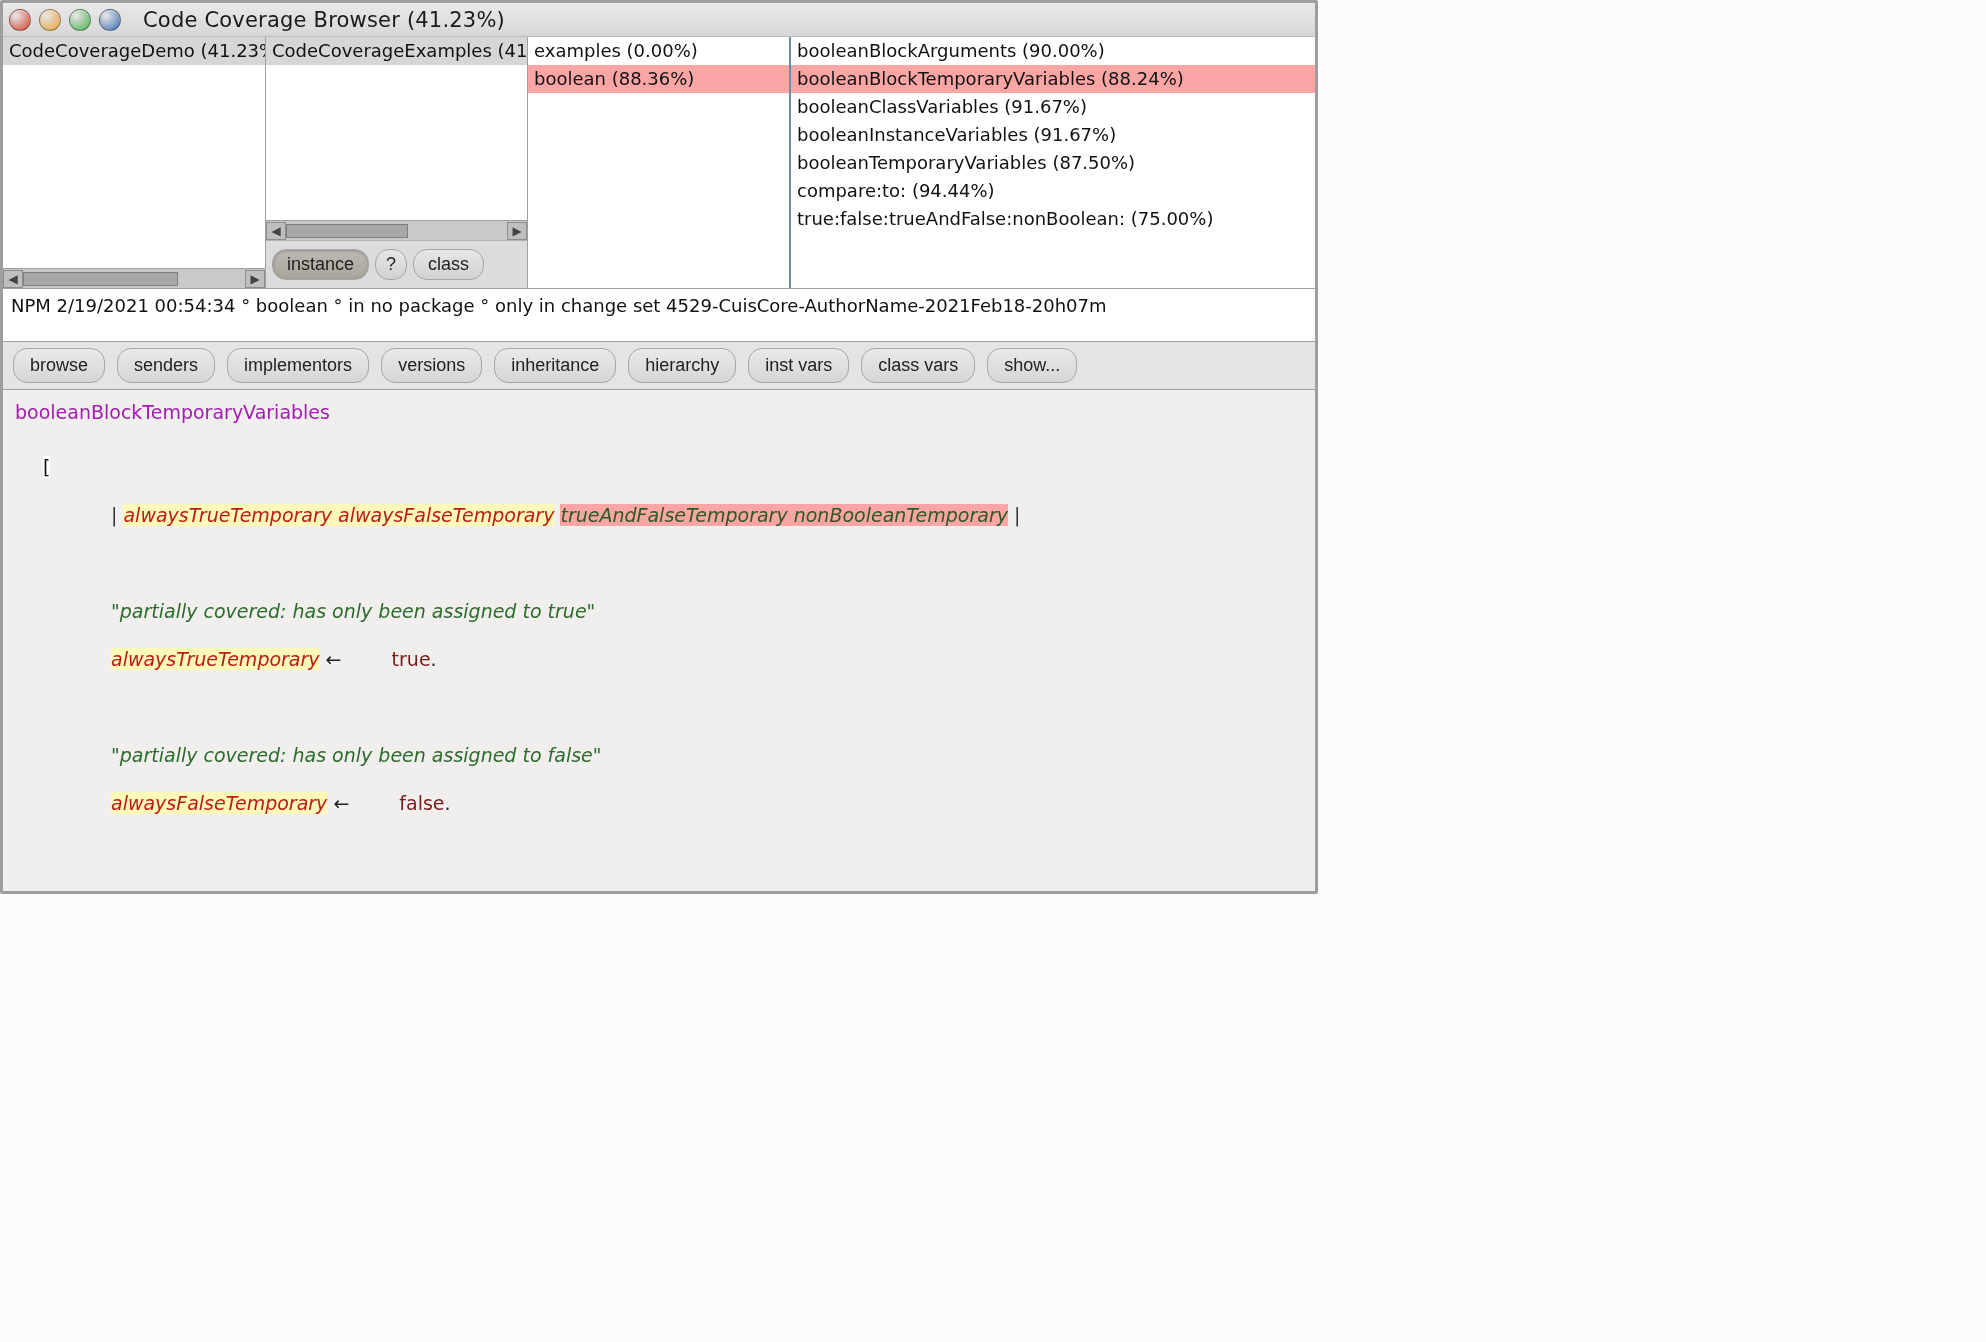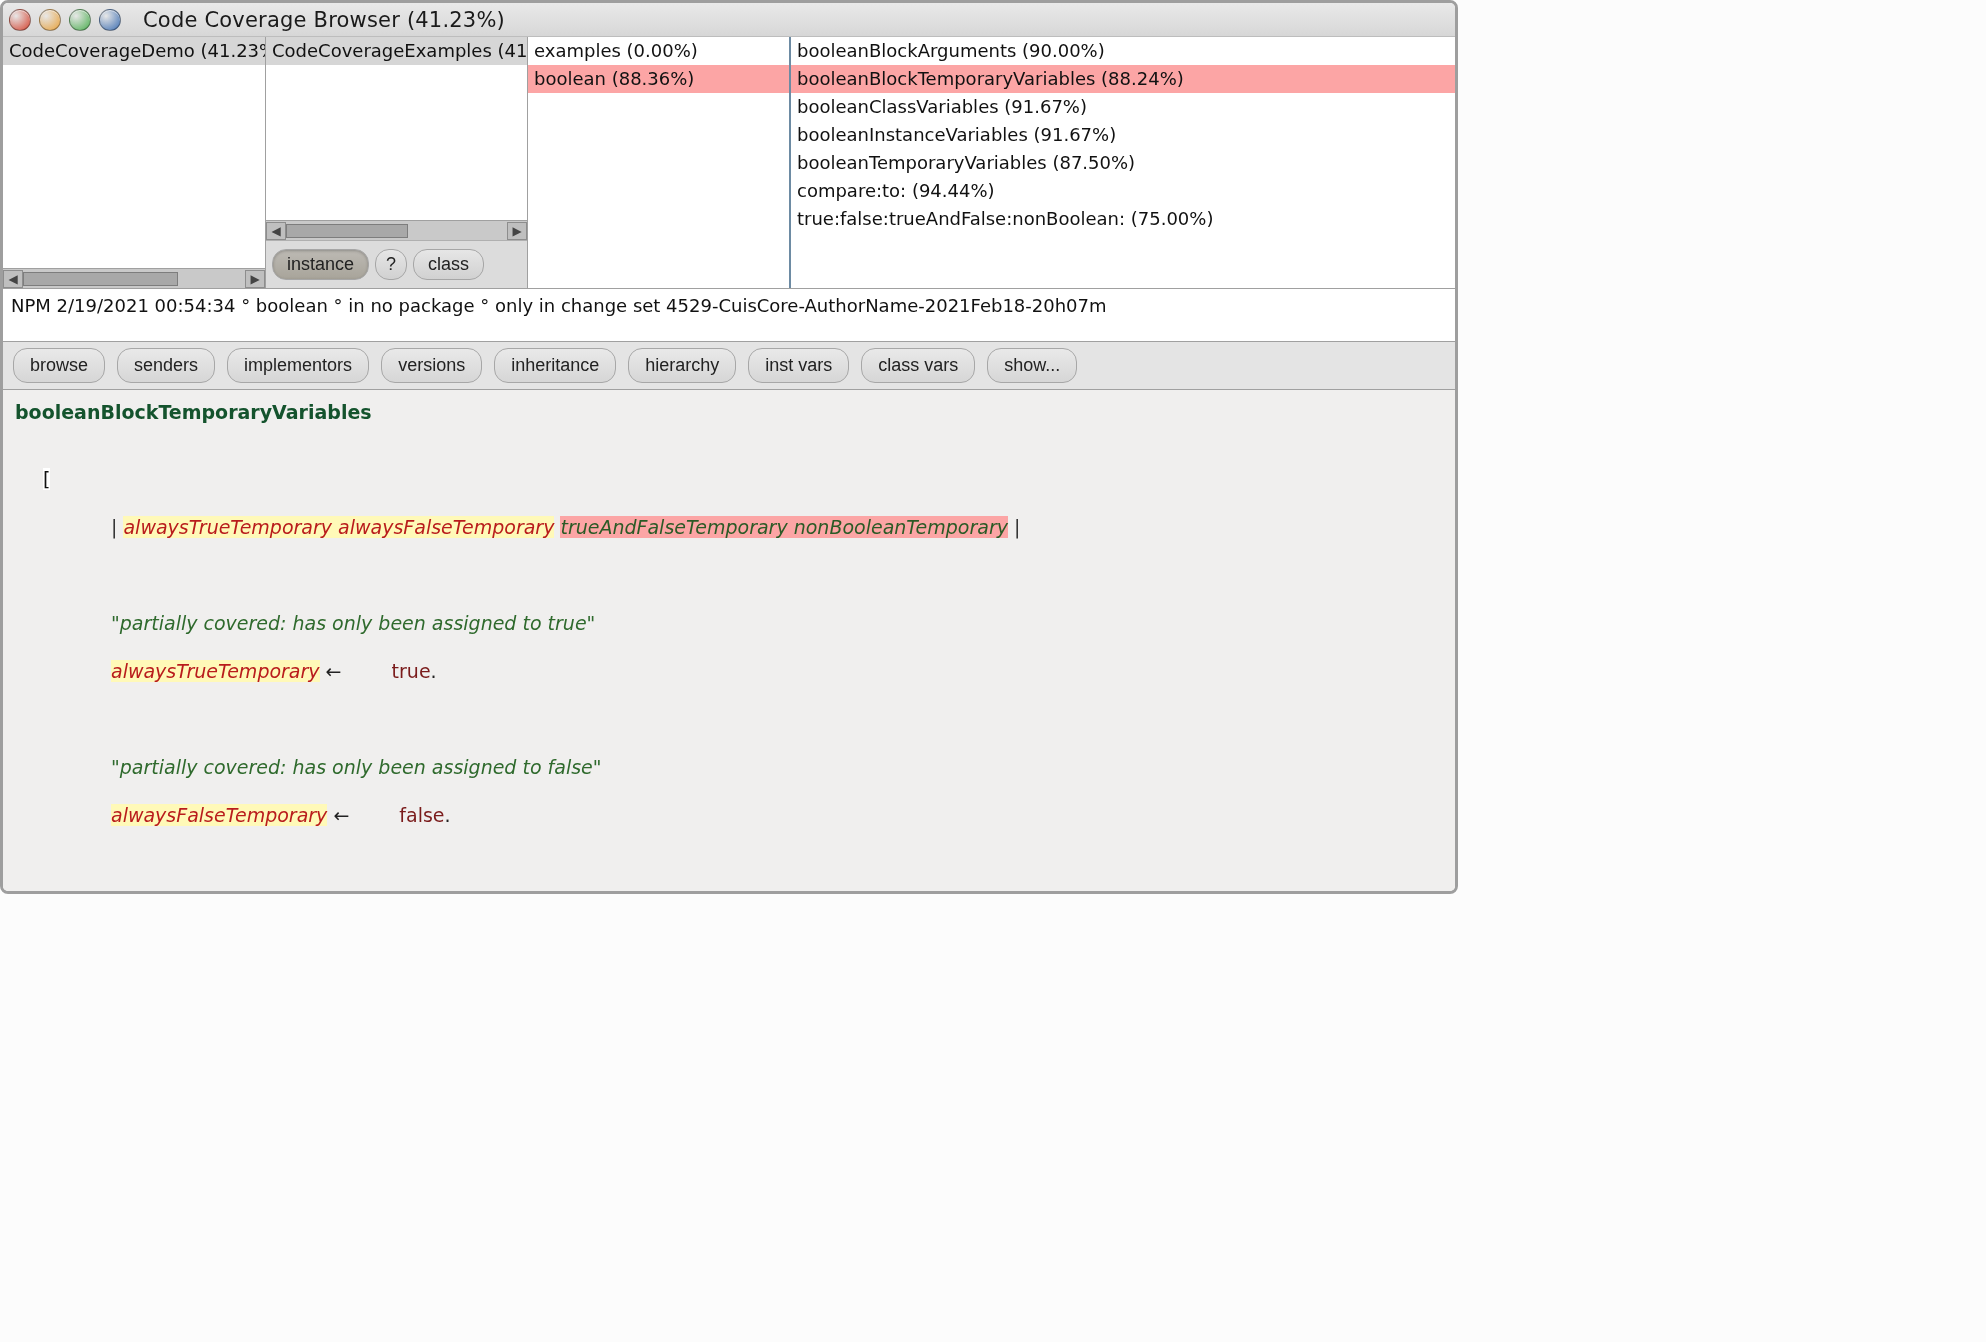--- a/index.html
+++ b/index.html
@@ -4,24 +4,24 @@
 <style>
   * { box-sizing: border-box; margin: 0; padding: 0; }
   html, body { width: 100%; height: 100%; }
   body {
     font-family: "DejaVu Sans", "Liberation Sans", Arial, sans-serif;
     font-size: 18px;
     background: #fcfcfc;
     color: #111;
   }
   .window {
-    width: 1458px;
+    width: 1318px;
     height: 894px;
     border: 3px solid #9e9e9e;
-    border-radius: 8px;
+    border-radius: 2px;
     background: #ffffff;
     display: flex;
     flex-direction: column;
     overflow: hidden;
   }
   
   .titlebar {
     height: 34px;
     background: linear-gradient(#e9e9e9, #d7d7d7);
     display: flex;
@@ -163,23 +163,23 @@
   
   .code-area {
     flex: 1;
     background: #f0efee;
     overflow: auto;
     padding: 10px 12px 16px 12px;
     font-size: 19px;
     line-height: 24px;
   }
   .method-title {
-    font-weight: bold;
-    color: #14532d;
-    margin-bottom: 19px;
+    font-weight: normal;
+    color: #a21caf;
+    margin-bottom: 7px;
   }
   .code {
     font-family: "DejaVu Sans", Arial, sans-serif;
     white-space: pre;
     color: #222;
   }
   .bracket { color: #111; background: #fff; }
   .pipe { color: #333; }
   .hl-yellow { background: #fff9b8; color: #b91c1c; font-style: italic; margin-top: 8px; }
   .hl-green  { background: #fca5a5; color: #2b5a26; font-style: italic; }

